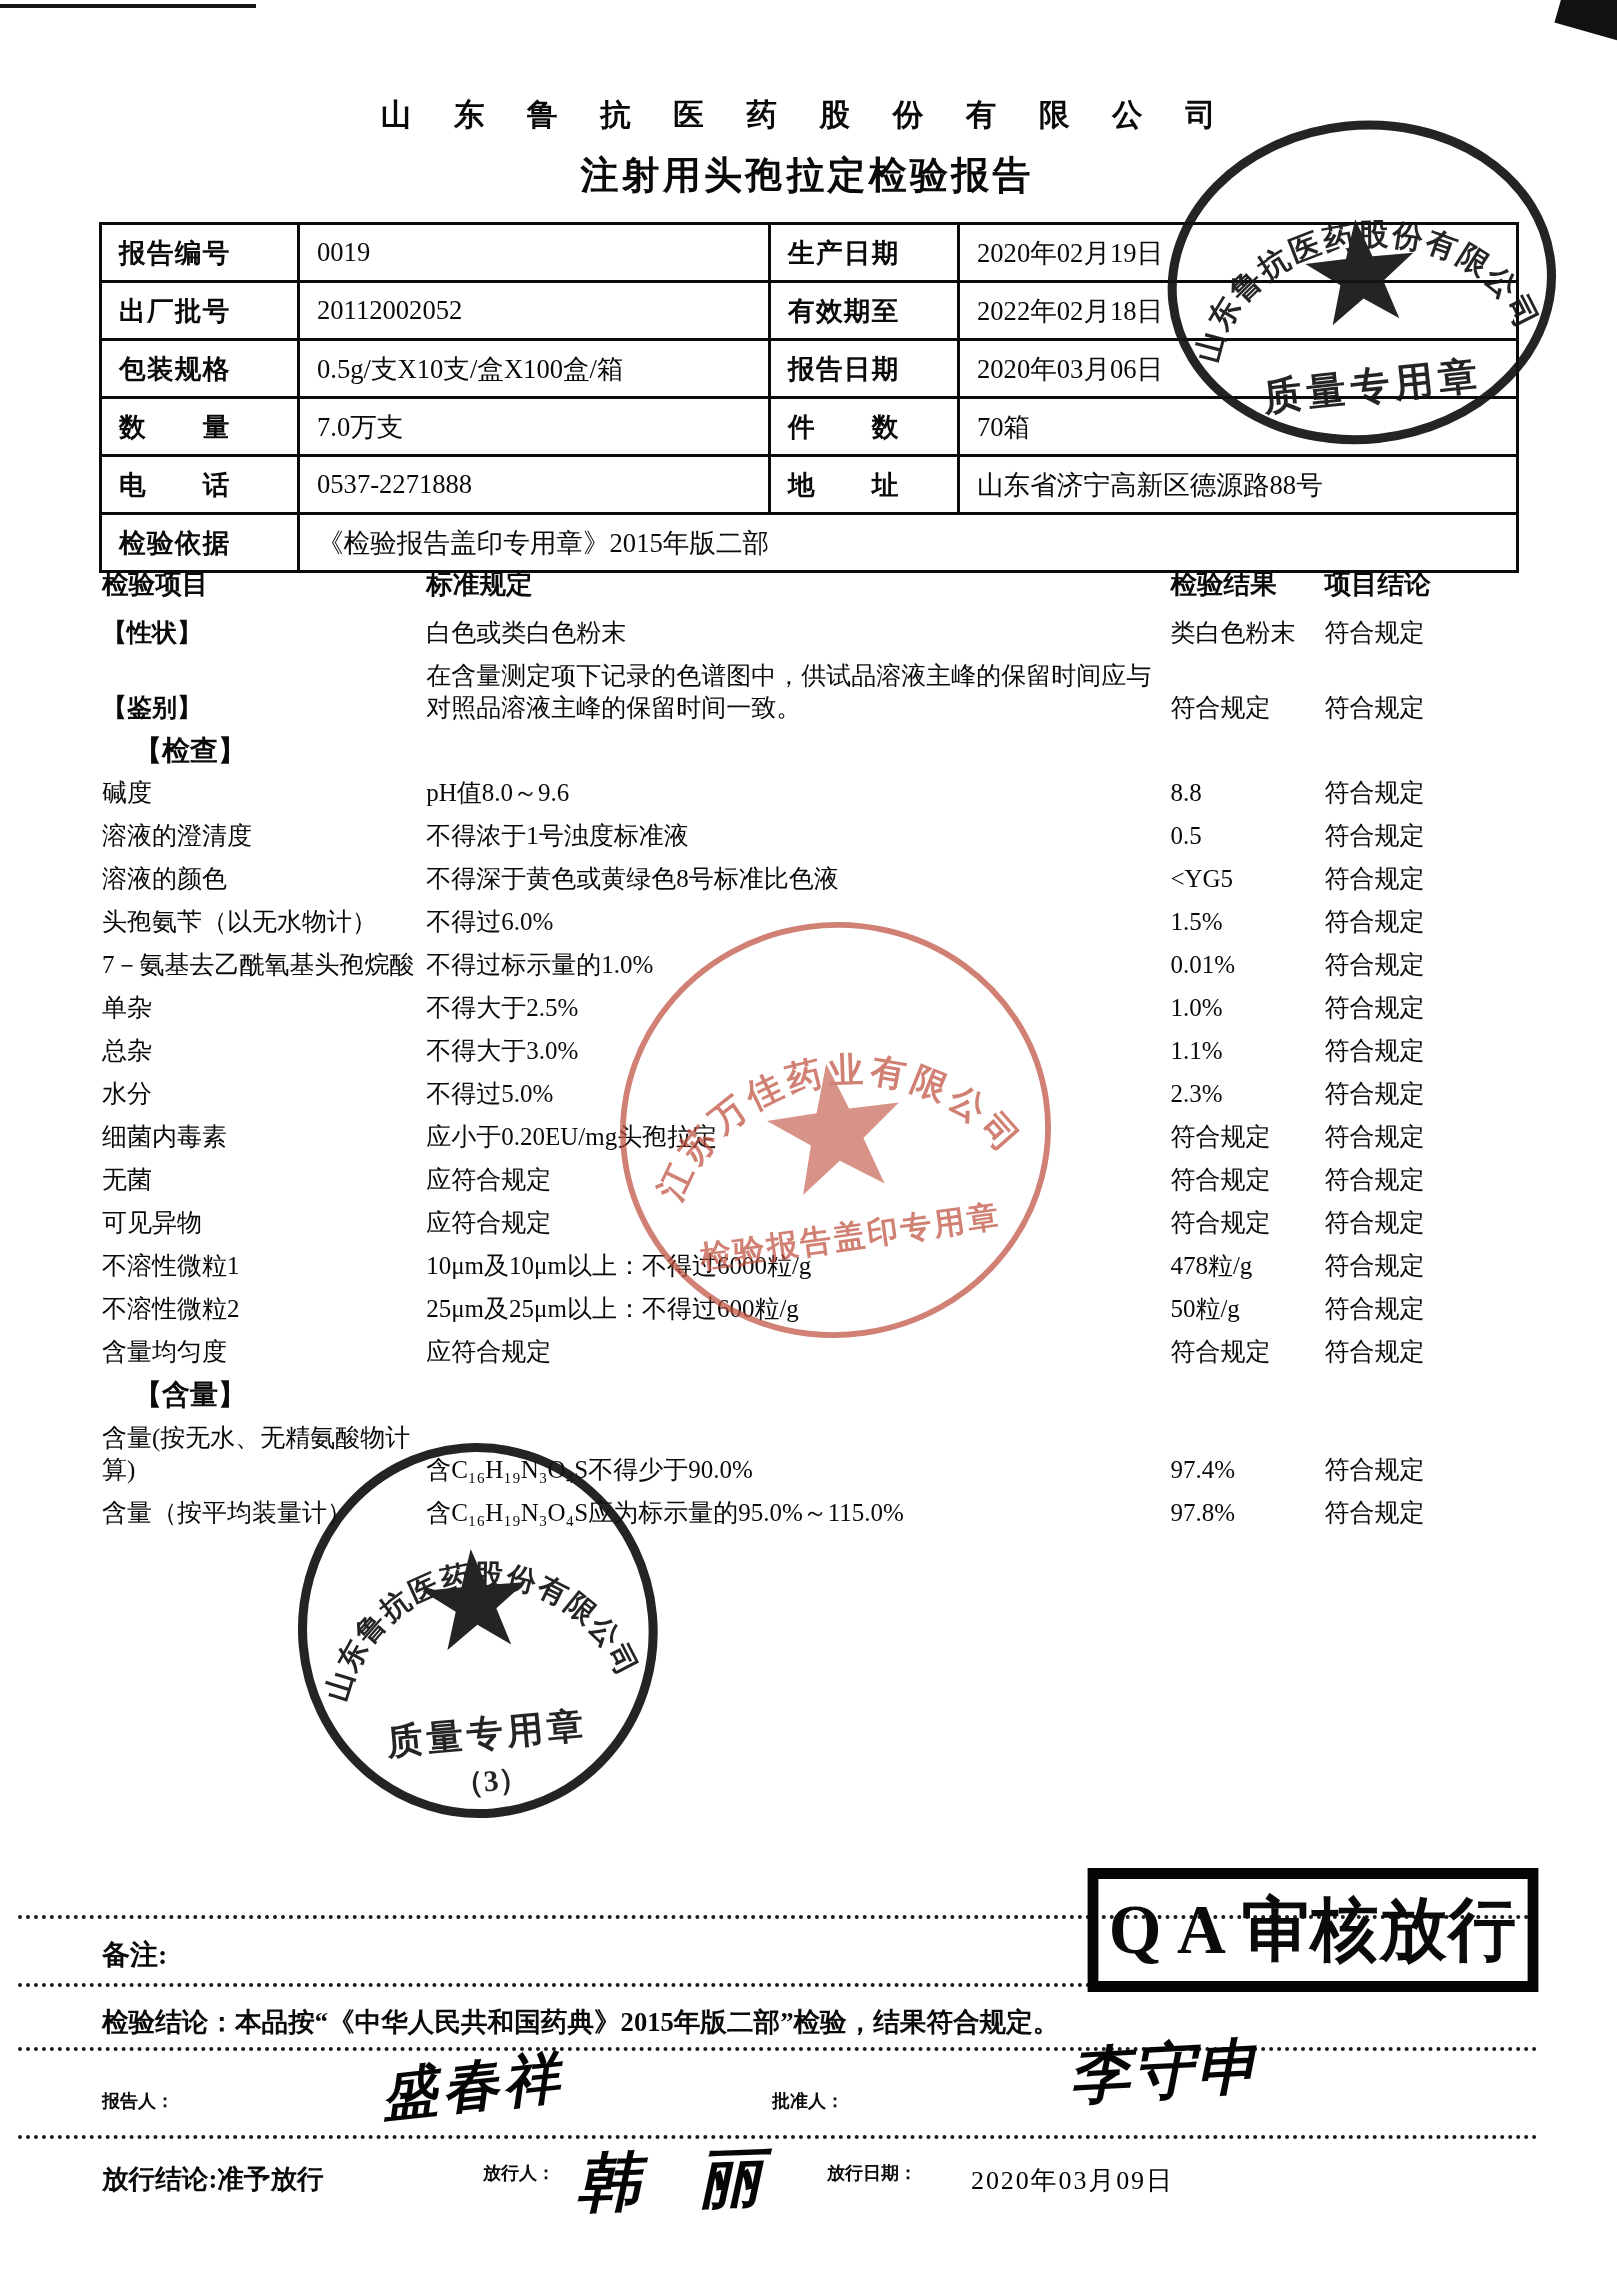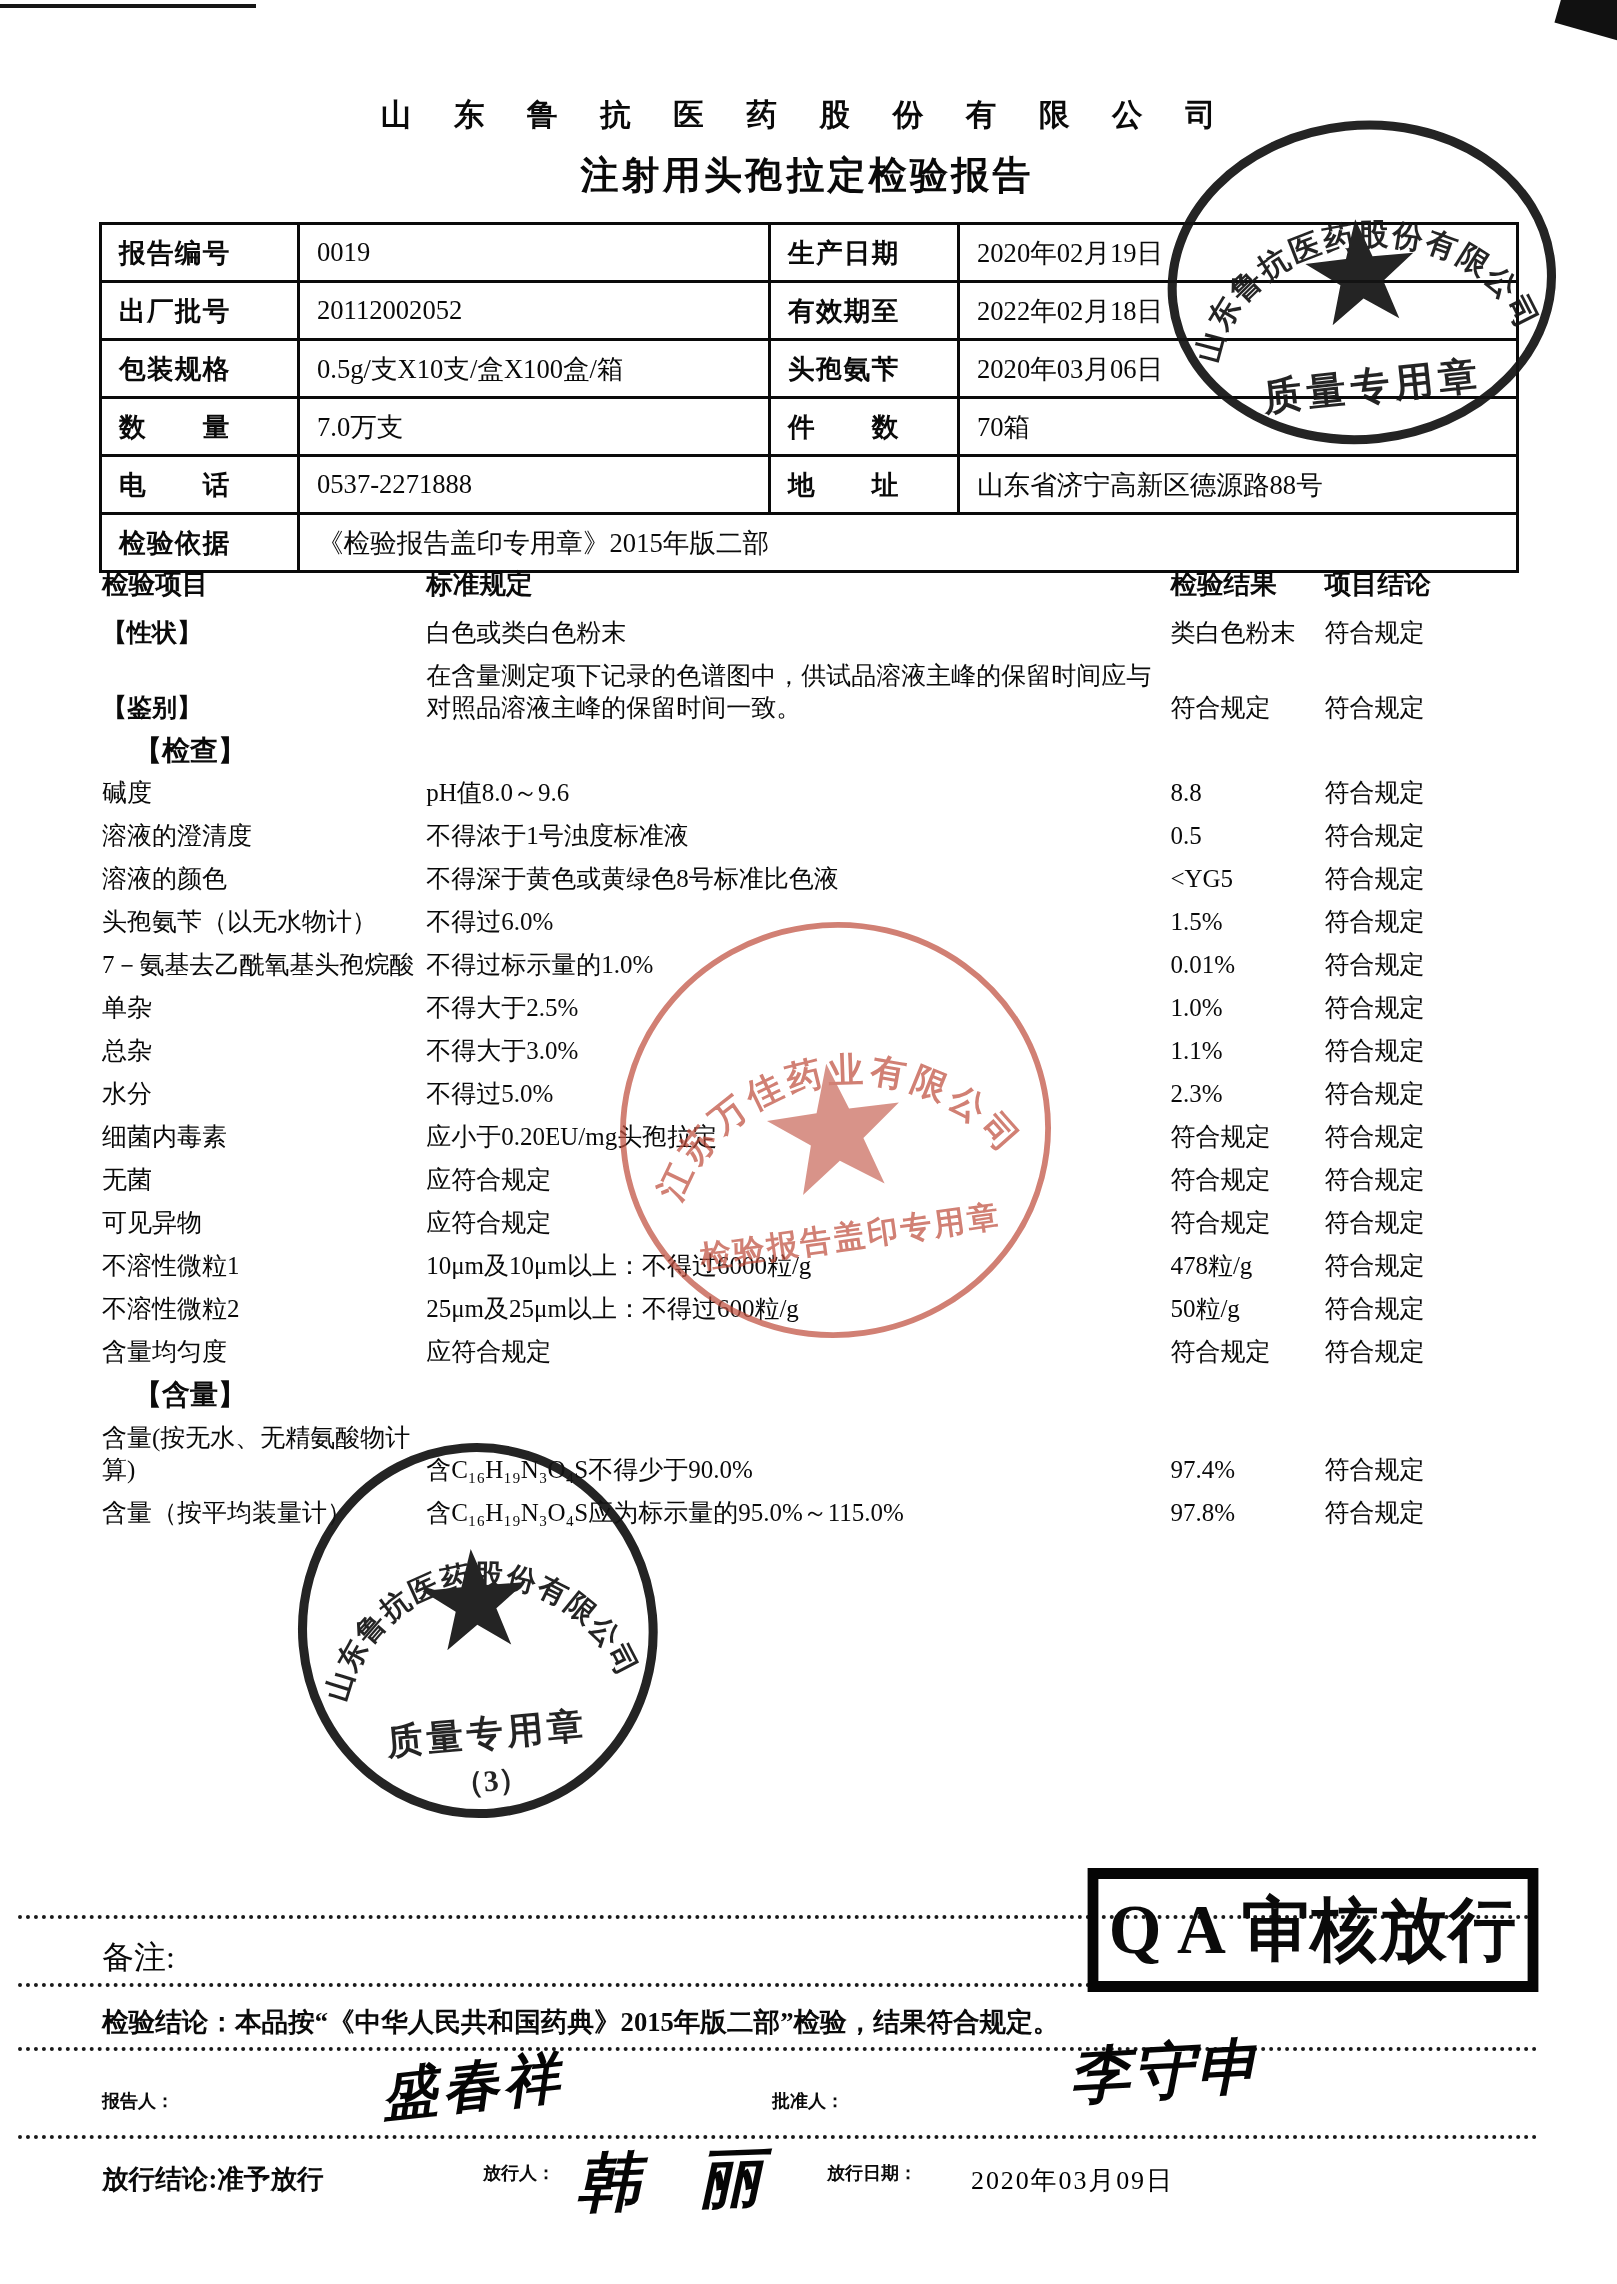--- a/index.html
+++ b/index.html
@@ -40,21 +40,21 @@
   .stamp-bottom{left:293px;top:1441px;transform:rotate(-5deg);opacity:.93;}
   .qa-stamp{left:1083px;top:1868px;width:438px;height:102px;border:11px solid #050505;
     display:flex;align-items:center;justify-content:center;background:transparent;
     font-family:"Liberation Serif",serif;font-weight:bold;font-size:69px;
     letter-spacing:1.3px;white-space:nowrap;transform:scaleX(.98);}
   
   .dotline{left:18px;width:1520px;height:0;border-top:4.5px dotted #1a1a1a;}
   .dl1{top:1915px;} .dl2{top:1983px;} .dl3{top:2047px;} .dl4{top:2135px;}
   
   .flabel{font-size:18px;font-weight:bold;white-space:nowrap;}
-  .remark{left:102px;top:1936px;font-size:32px;font-weight:normal;}
+  .remark{left:102px;top:1936px;font-size:28px;font-weight:bold;}
   .conclusion{left:102px;top:2004px;font-size:26.6px;font-weight:bold;white-space:nowrap;text-align:right;}
   .sig{font-family:"DejaVu Serif",serif;font-weight:bold;font-style:italic;white-space:nowrap;color:#050505;}
   .sig1{left:381px;top:2049px;font-size:56px;transform:rotate(-6deg);letter-spacing:5.2px;}
   .sig2{left:1069px;top:2031px;font-size:61px;transform:rotate(-3deg);letter-spacing:2.6px;}
   .sig3{left:576px;top:2137px;font-size:64px;transform:rotate(-2deg);letter-spacing:18px;}
   .lab-reporter{left:102px;top:2089px;}
   .lab-approver{left:772px;top:2089px;}
   .row-release{left:102px;top:2161px;font-size:26.6px;white-space:nowrap;}
   .lab-releaser{left:483px;top:2161px;}
   .lab-reldate{left:827px;top:2161px;}
@@ -86,21 +86,21 @@
   </tr>
   <tr>
     <td class="lab">出厂批号</td>
     <td>20112002052</td>
     <td class="lab">有效期至</td>
     <td>2022年02月18日</td>
   </tr>
   <tr>
     <td class="lab">包装规格</td>
     <td>0.5g/支X10支/盒X100盒/箱</td>
-    <td class="lab">头孢氨苄</td>
+    <td class="lab">报告日期</td>
     <td>2020年03月06日</td>
   </tr>
   <tr>
     <td class="lab">数　　量</td>
     <td>7.0万支</td>
     <td class="lab">件　　数</td>
     <td>70箱</td>
   </tr>
   <tr>
     <td class="lab">电　　话</td>

